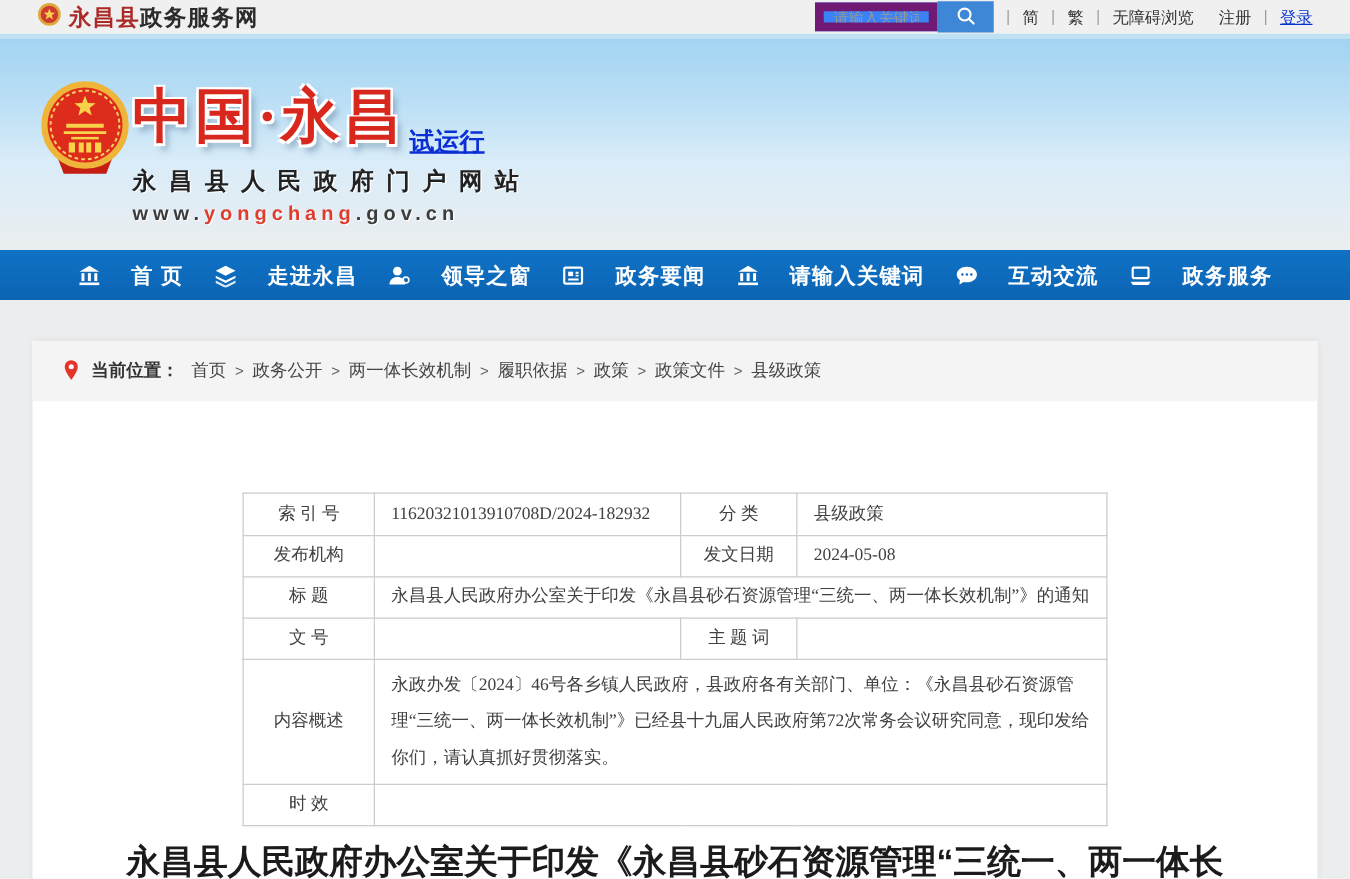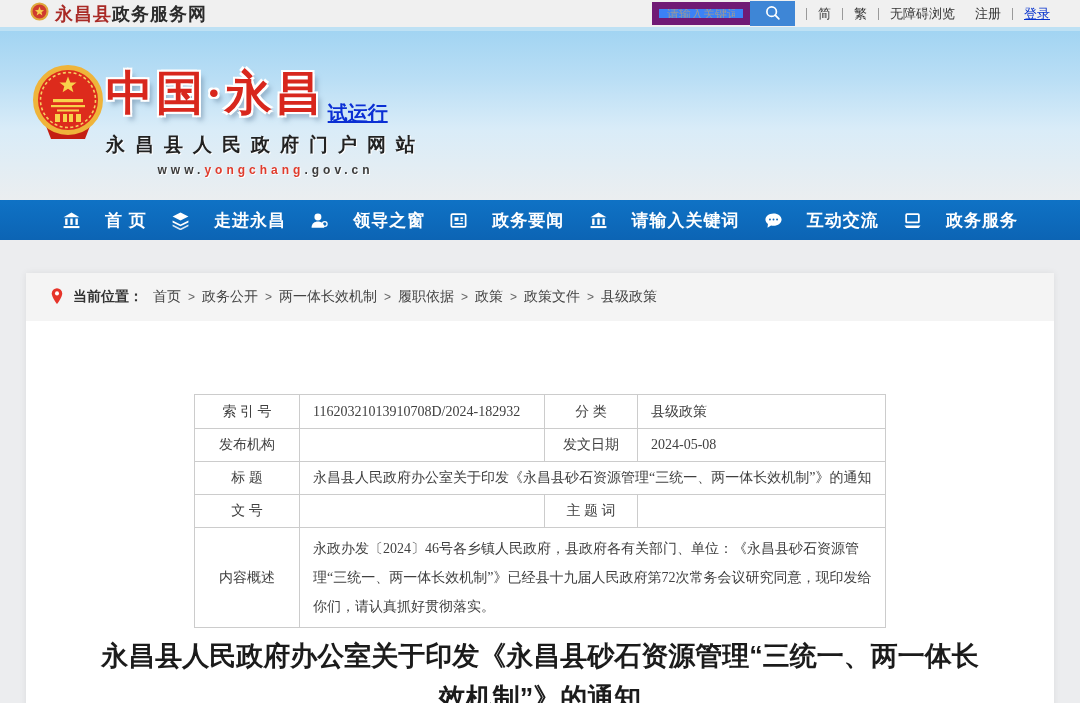--- a/index.html
+++ b/index.html
@@ -33,22 +33,22 @@
   .header-text { margin-top:-2px; }
   .brand-row { display:flex; align-items:flex-end; }
   .brand { font-size:47px; font-weight:bold; color:#d8271d; letter-spacing:3px;
            font-family:"Liberation Serif","DejaVu Serif",serif;
            text-shadow:-2px -2px 0 #fff,2px -2px 0 #fff,-2px 2px 0 #fff,2px 2px 0 #fff,
                        4px 5px 5px rgba(90,120,150,.55); }
   .trial { font-size:20px; font-weight:bold; color:#0b2fd4; text-decoration:underline;
            margin-left:3px; margin-bottom:-2px; cursor:pointer; }
   .subtitle { font-size:19px; font-weight:bold; color:#222; letter-spacing:10px;
               margin-top:7px; text-shadow:1px 1px 0 #fff; }
-  .site-url { font-size:12px; font-weight:bold; color:#3c3c3c; letter-spacing:4px;
-              margin-top:5px; text-shadow:1px 1px 0 #fff;text-align:center; }
+  .site-url { font-size:16px; font-weight:bold; color:#3c3c3c; letter-spacing:4px;
+              margin-top:5px; text-shadow:1px 1px 0 #fff; }
   .site-url .red { color:#e03c2d; }
 
   
   .navbar { height:40px; background:linear-gradient(180deg,#0f72c5,#0c64b4);
             display:flex; align-items:center; justify-content:space-between; padding:0 62px; }
   .nav-item { display:flex; align-items:center; gap:24px; color:#fff; font-size:17px;
               font-weight:bold; text-decoration:none; letter-spacing:1px; cursor:pointer; }
   .nav-item svg { display:block; }
 
   
@@ -269,19 +269,23 @@
         <tr>
           <td class="lbl">文   号</td>
           <td></td>
           <td class="lbl">主 题 词</td>
           <td></td>
         </tr>
         <tr>
           <td class="lbl">内容概述</td>
           <td colspan="3" class="long">永政办发〔2024〕46号各乡镇人民政府，县政府各有关部门、单位：《永昌县砂石资源管理“三统一、两一体长效机制”》已经县十九届人民政府第72次常务会议研究同意，现印发给你们，请认真抓好贯彻落实。</td>
         </tr>
+        <tr>
+          <td class="lbl">时   效</td>
+          <td colspan="3"></td>
+        </tr>
       </tbody>
         </table>
 
       <h1 class="doc-title">永昌县人民政府办公室关于印发《永昌县砂石资源管理“三统一、两一体长效机制”》的通知</h1>
     </div>
   </div>
 </div>
 
 </body></html>

